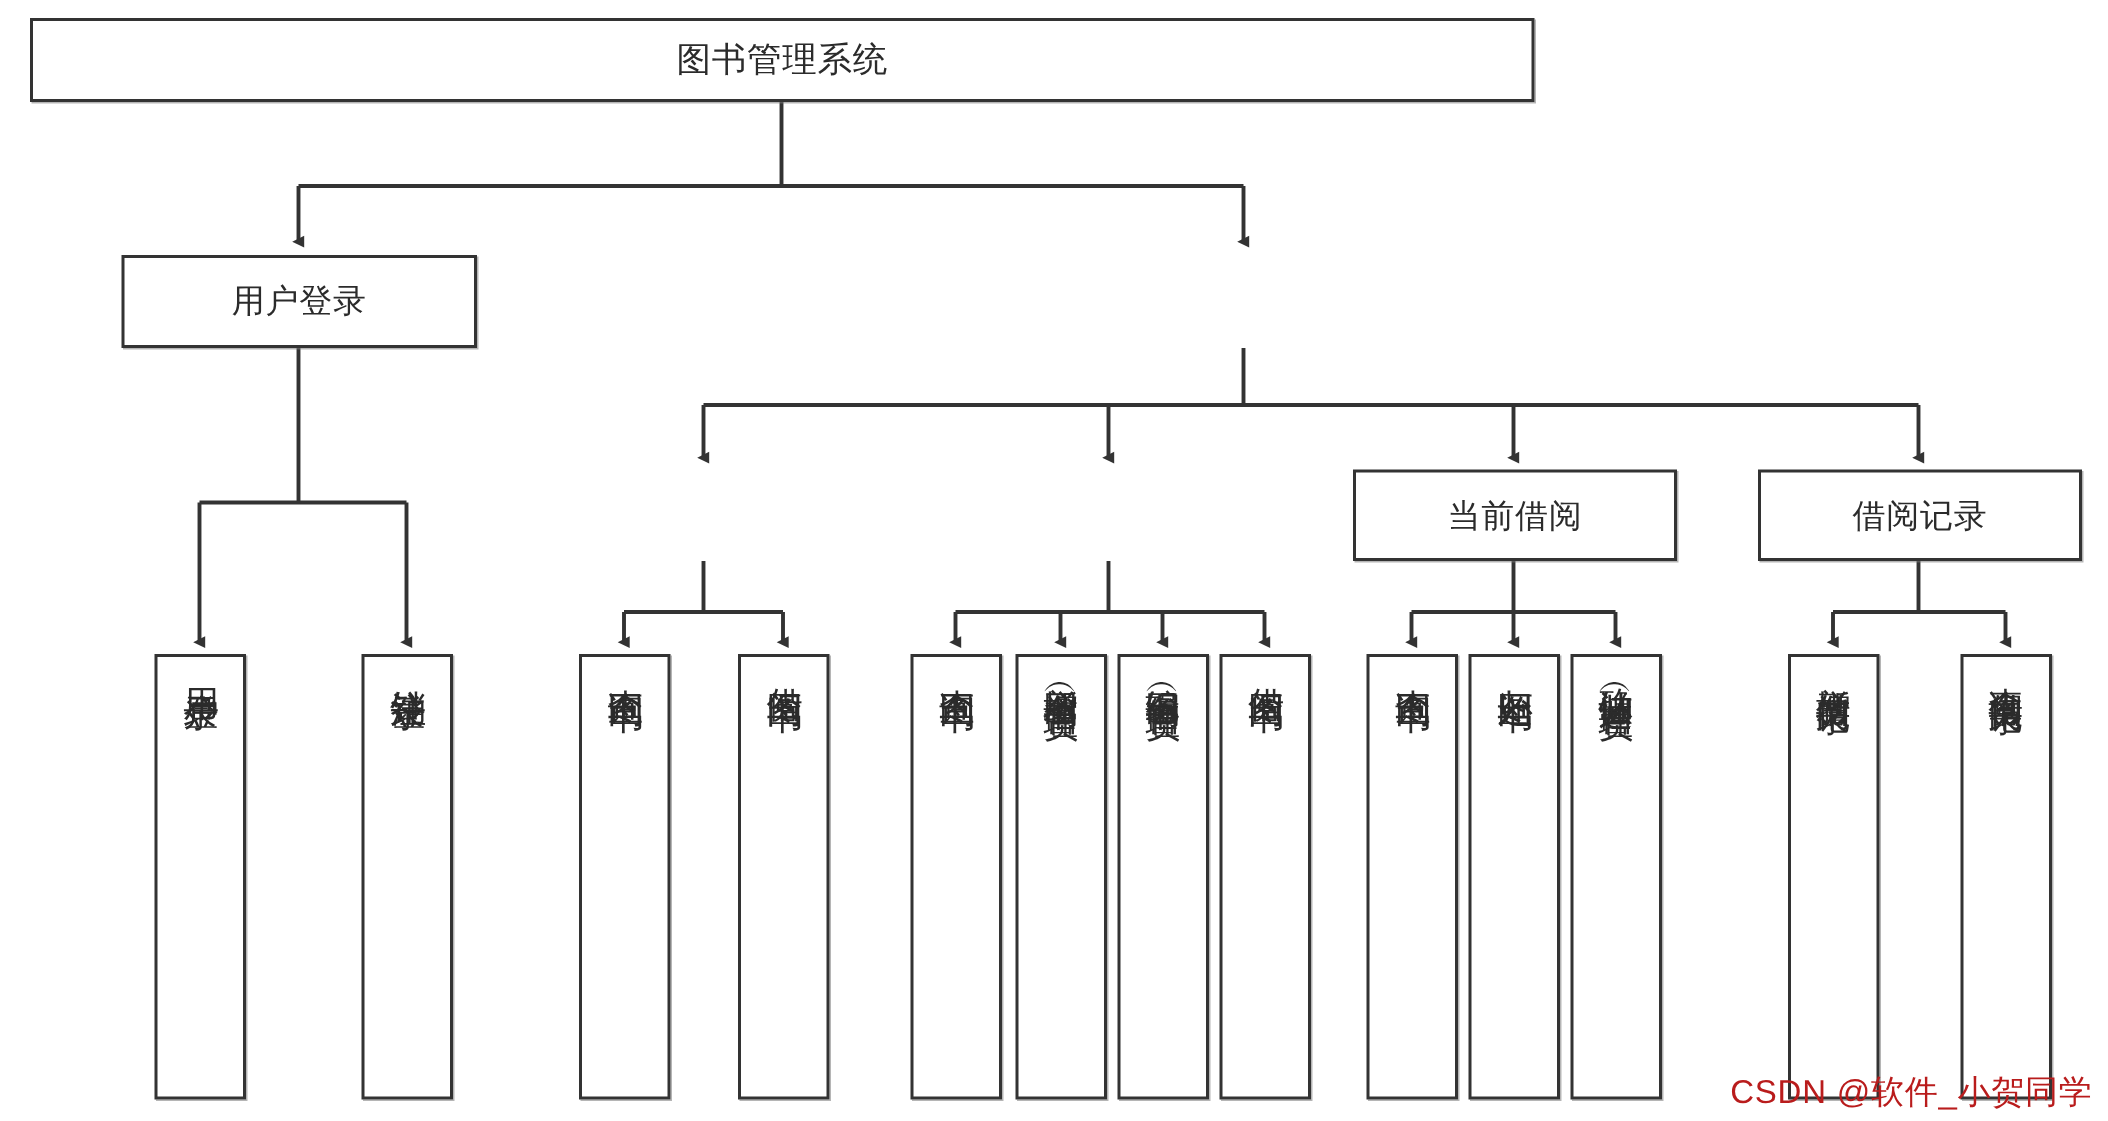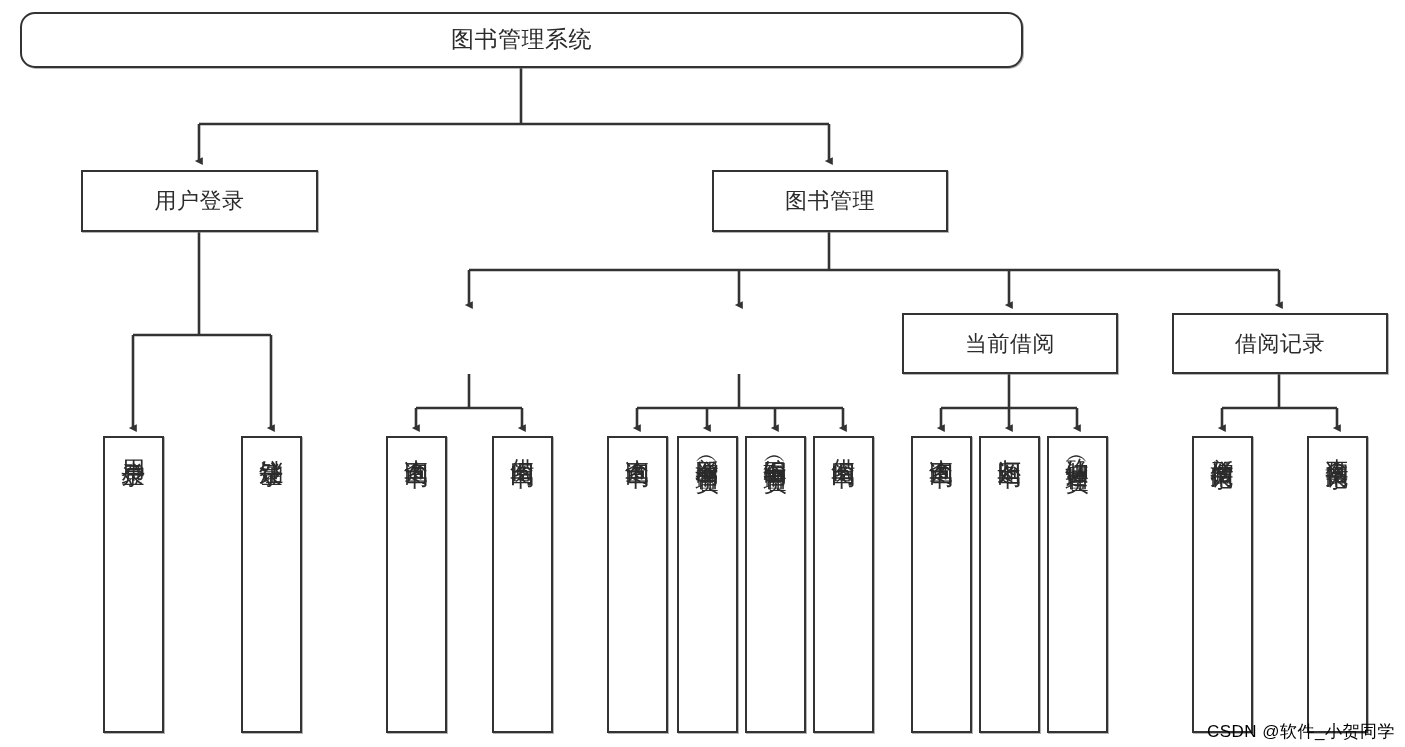--- a/index.html
+++ b/index.html
@@ -65,22 +65,22 @@
     text-align: center;
     margin: 0 auto;
   }
   .node.v.tall .label {
     font-size: 23px;
   }
   .watermark {
     position: absolute;
     right: 10px;
     bottom: 4px;
-    font-size: 17px;
-    color: #000000;
+    font-size: 22px;
+    color: #b91c1c;
     letter-spacing: 0.5px;
     white-space: nowrap;
     user-select: none;
   }
 </style>
 </head>
 <body>
 
 <div id="canvas">
 
@@ -127,30 +127,27 @@
       <path d="M1009,408 L1009,428" marker-end="url(#arrow)"></path>
       <path d="M1077,408 L1077,428" marker-end="url(#arrow)"></path>
 
       <path d="M1279,374 L1279,408"></path>
       <path d="M1222,408 L1337,408"></path>
       <path d="M1222,408 L1222,428" marker-end="url(#arrow)"></path>
       <path d="M1337,408 L1337,428" marker-end="url(#arrow)"></path>
     </g>
   </svg>
 
-  <div class="node h root" style="left:20px; top:12px; width:1003px; height:56px;border-radius:15px;">
+  <div class="node h root" style="left:20px; top:12px; width:1003px; height:56px;">
     <span class="label">图书管理系统</span>
   </div>
 
   <div class="node h" style="left:81px; top:170px; width:237px; height:62px;">
     <span class="label">用户登录</span>
   </div>
-  <div class="node h" style="left:712px; top:170px; width:236px; height:62px;">
-    <span class="label">图书管理</span>
-  </div>
 
   <div class="node h" style="left:902px; top:313px; width:216px; height:61px;">
     <span class="label">当前借阅</span>
   </div>
   <div class="node h" style="left:1172px; top:313px; width:216px; height:61px;">
     <span class="label">借阅记录</span>
   </div>
 
   <div class="node v" style="left:103px; top:436px; width:61px; height:297px;">
     <span class="label">用户登录</span>

